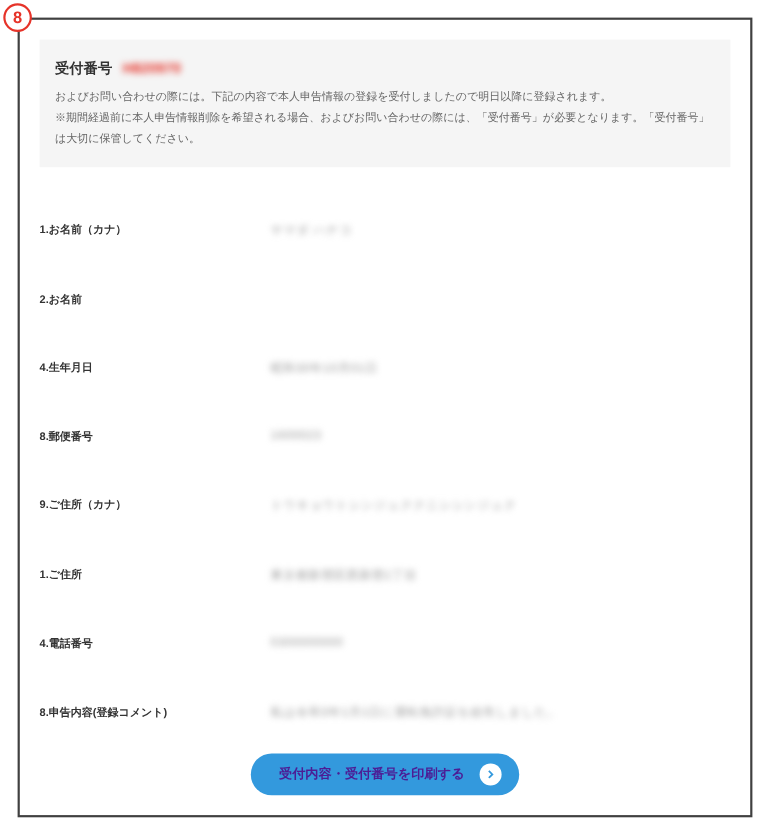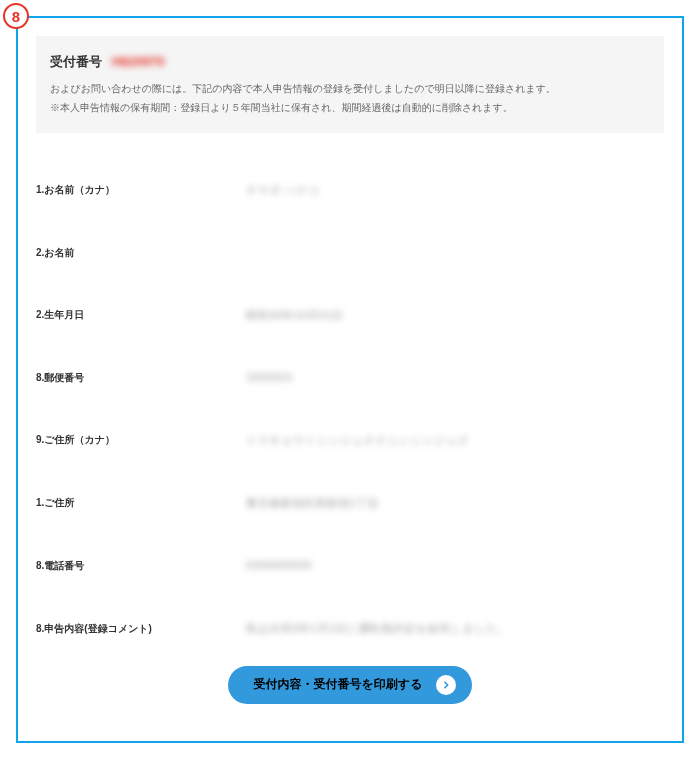--- a/index.html
+++ b/index.html
@@ -31,21 +31,21 @@
       font-weight: bold;
       background: #fff;
       z-index: 10;
     }
     .main-frame {
       position: absolute;
       top: 16px;
       left: 16px;
       right: 16px;
       bottom: 16px;
-      border: 2px solid #0ea5e9;
+      border: 2px solid #404040;
       padding: 18px 18px 18px 18px;
       overflow: hidden;
     }
     .info-box {
       background: #f5f5f5;
       padding: 14px 14px 16px 14px;
       font-size: 10px;
       color: #666;
       line-height: 1.9;
     }
@@ -85,21 +85,21 @@
       color: #999;
       filter: blur(3px);
       letter-spacing: 0.5px;
     }
     .print-button {
       display: flex;
       align-items: center;
       justify-content: space-between;
       margin: 12px auto;
       background: #3399dd;
-      color: #000000;
+      color: #4c1d95;
       border: none;
       border-radius: 22px;
       padding: 0 16px 0 26px;
       height: 38px;
       font-size: 12px;
       font-weight: bold;
       cursor: pointer;
       gap: 14px;
     }
     .print-button .arrow-circle {
@@ -128,50 +128,50 @@
 </div>
 
 <div class="main-frame">
 
   <div class="info-box">
     <div class="heading">
       <span>受付番号</span>
       <span class="ref-num">H820970</span>
     </div>
     <div>およびお問い合わせの際には。下記の内容で本人申告情報の登録を受付しましたので明日以降に登録されます。</div>
-    <div>※本人申告情報の保有期間：登録日より５年間当社に保有され、期間経過後は自動的に削除されます。</div>
+    <div>※期間経過前に本人申告情報削除を希望される場合、およびお問い合わせの際には、「受付番号」が必要となります。「受付番号」は大切に保管してください。</div>
   </div>
 
   <div class="fields">
     <div class="field-row">
       <div class="field-label">1.お名前（カナ）</div>
       <div class="field-value">ヤマダ ハナコ</div>
     </div>
     <div class="field-row">
       <div class="field-label">2.お名前</div>
       <div class="field-value"></div>
     </div>
     <div class="field-row">
-      <div class="field-label">2.生年月日</div>
+      <div class="field-label">4.生年月日</div>
       <div class="field-value">昭和30年10月01日</div>
     </div>
     <div class="field-row">
       <div class="field-label">8.郵便番号</div>
       <div class="field-value">1600023</div>
     </div>
     <div class="field-row">
       <div class="field-label">9.ご住所（カナ）</div>
       <div class="field-value">トウキョウトシンジュククニシシンジュク</div>
     </div>
     <div class="field-row">
       <div class="field-label">1.ご住所</div>
       <div class="field-value">東京都新宿区西新宿1丁目</div>
     </div>
     <div class="field-row">
-      <div class="field-label">8.電話番号</div>
+      <div class="field-label">4.電話番号</div>
       <div class="field-value">0300000000</div>
     </div>
     <div class="field-row">
       <div class="field-label">8.申告内容(登録コメント)</div>
       <div class="field-value">私は令和3年1月1日に運転免許証を紛失しました。</div>
     </div>
   </div>
 
   <div class="button-wrap">
     <button class="print-button">

